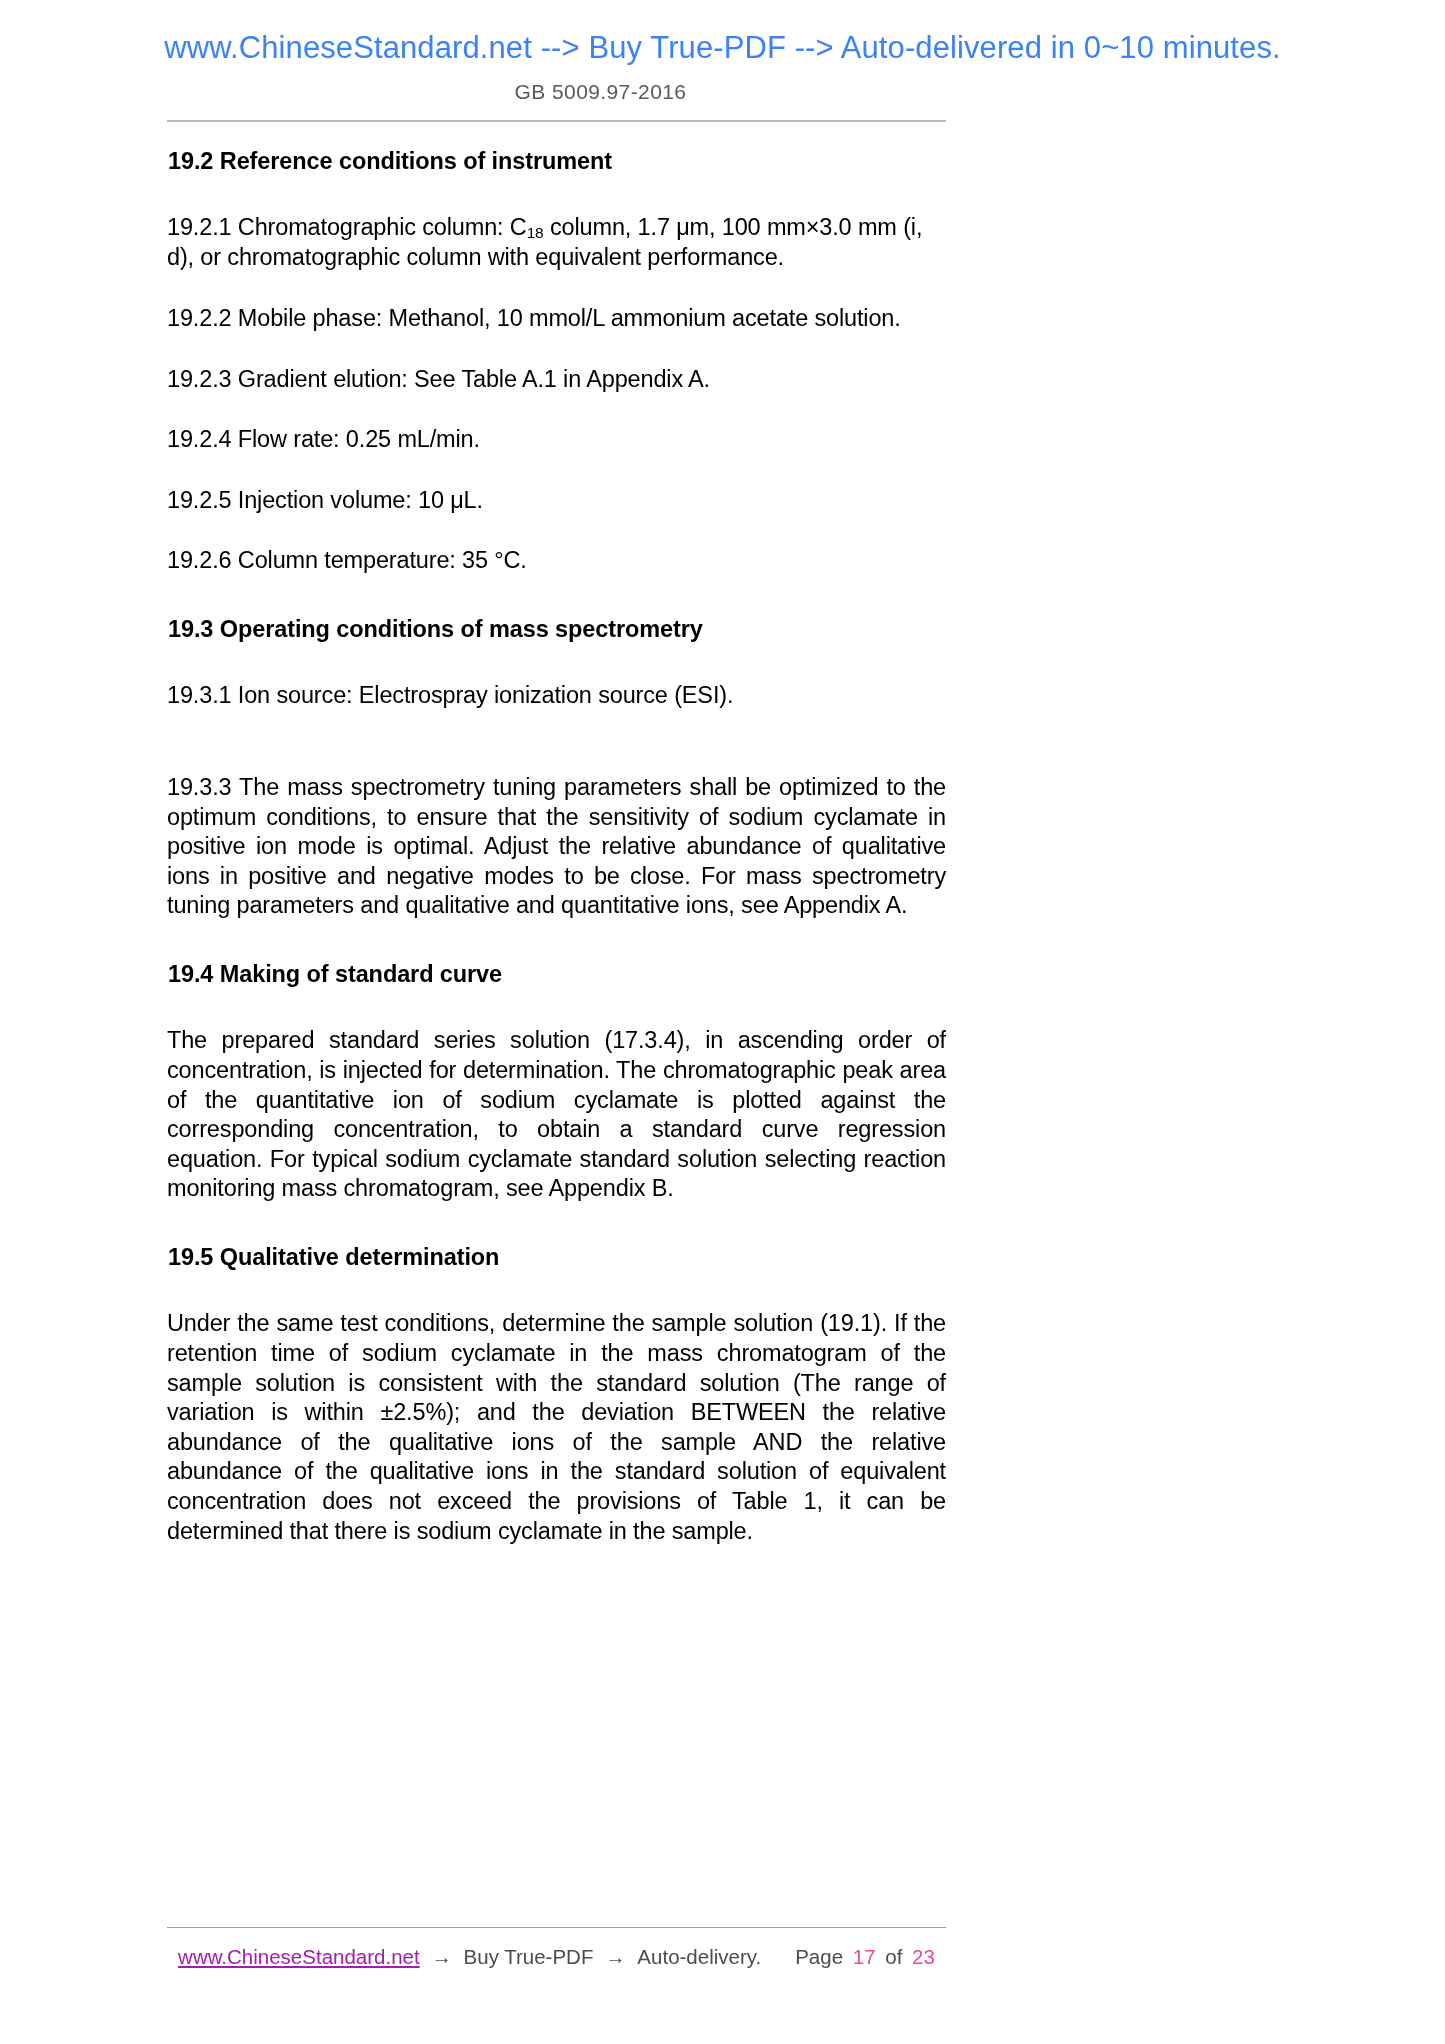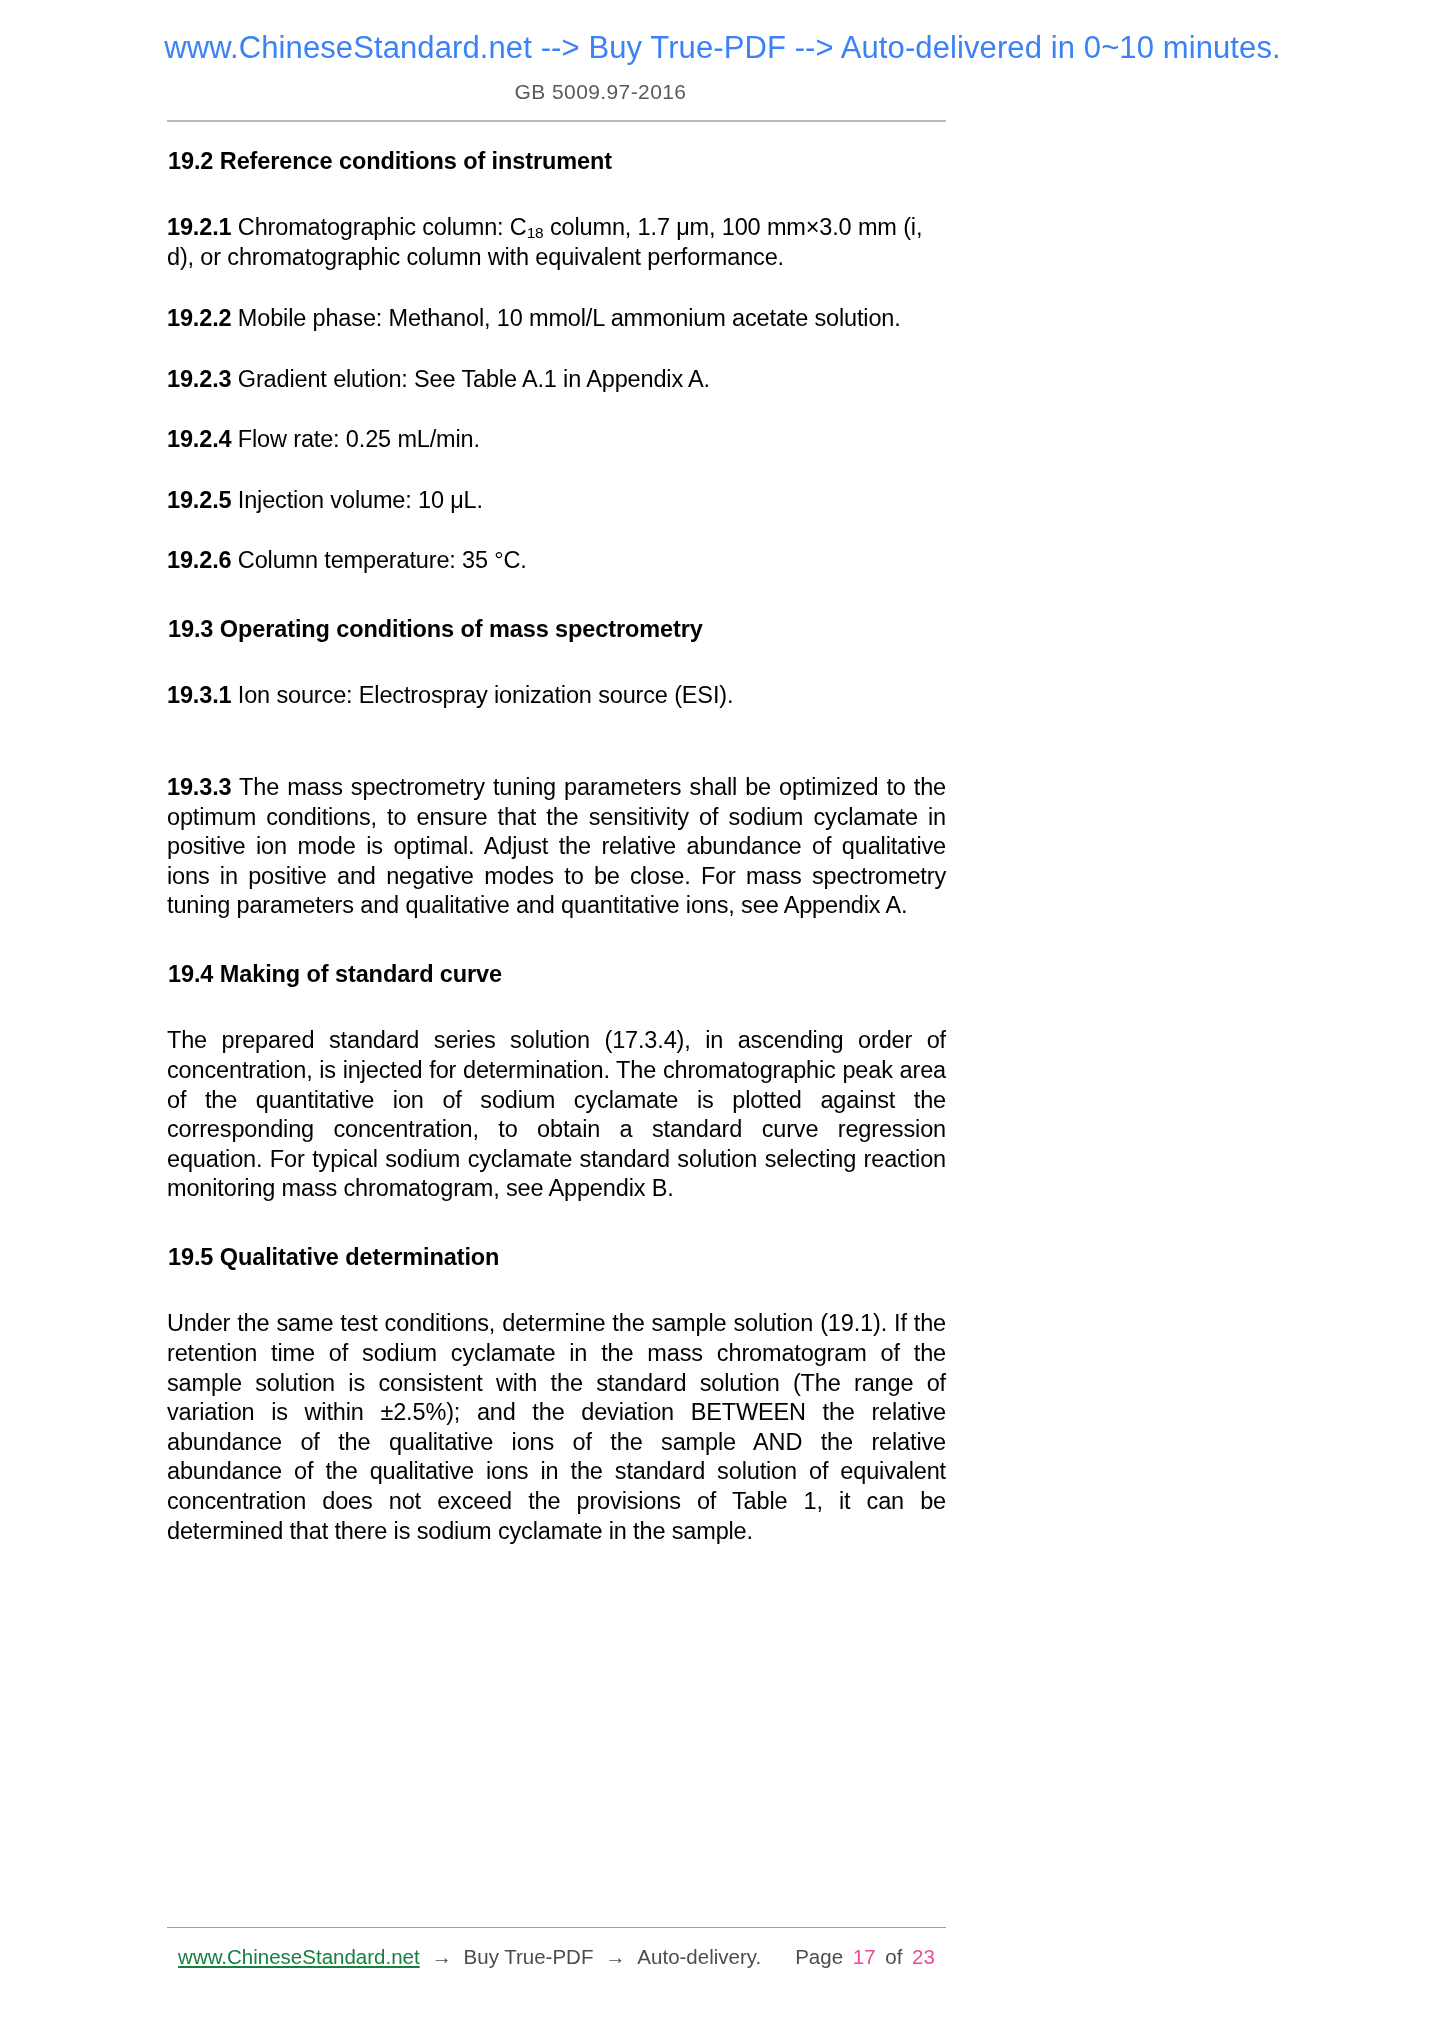--- a/index.html
+++ b/index.html
@@ -75,21 +75,21 @@
     padding: 0;
     line-height: 1.26;
     letter-spacing: -0.15px;
     text-align: left;
   }
   p.para.justify {
     text-align: justify;
     text-justify: inter-word;
   }
   p.para .num {
-    font-weight: bold;
+    font-weight: normal;
   }
   sub {
     font-size: 0.66em;
     vertical-align: -0.22em;
     text-align: right;
   }
 
   
   .gap-h  { height: 38px; }   
   .gap-p  { height: 31px; }   
@@ -109,21 +109,21 @@
     top: 1945px;
     left: 167px;
     width: 779px;
     text-align: center;
     font-size: 20.5px;
     color: #4c4c4c;
     white-space: nowrap;
   }
   .footer .link {
     text-decoration: underline;
-    color: #15803d;
+    color: #a21caf;
   }
   .footer .sep { padding: 0 3px; }
   .footer .pg-num { font-weight: normal; color: #ec4899; }
   .footer .pg-word { padding: 0 2px; }
   .footer .footer-spacer { display: inline-block; width: 34px; }
 </style>
 </head>
 <body>
 
 <div class="page">

